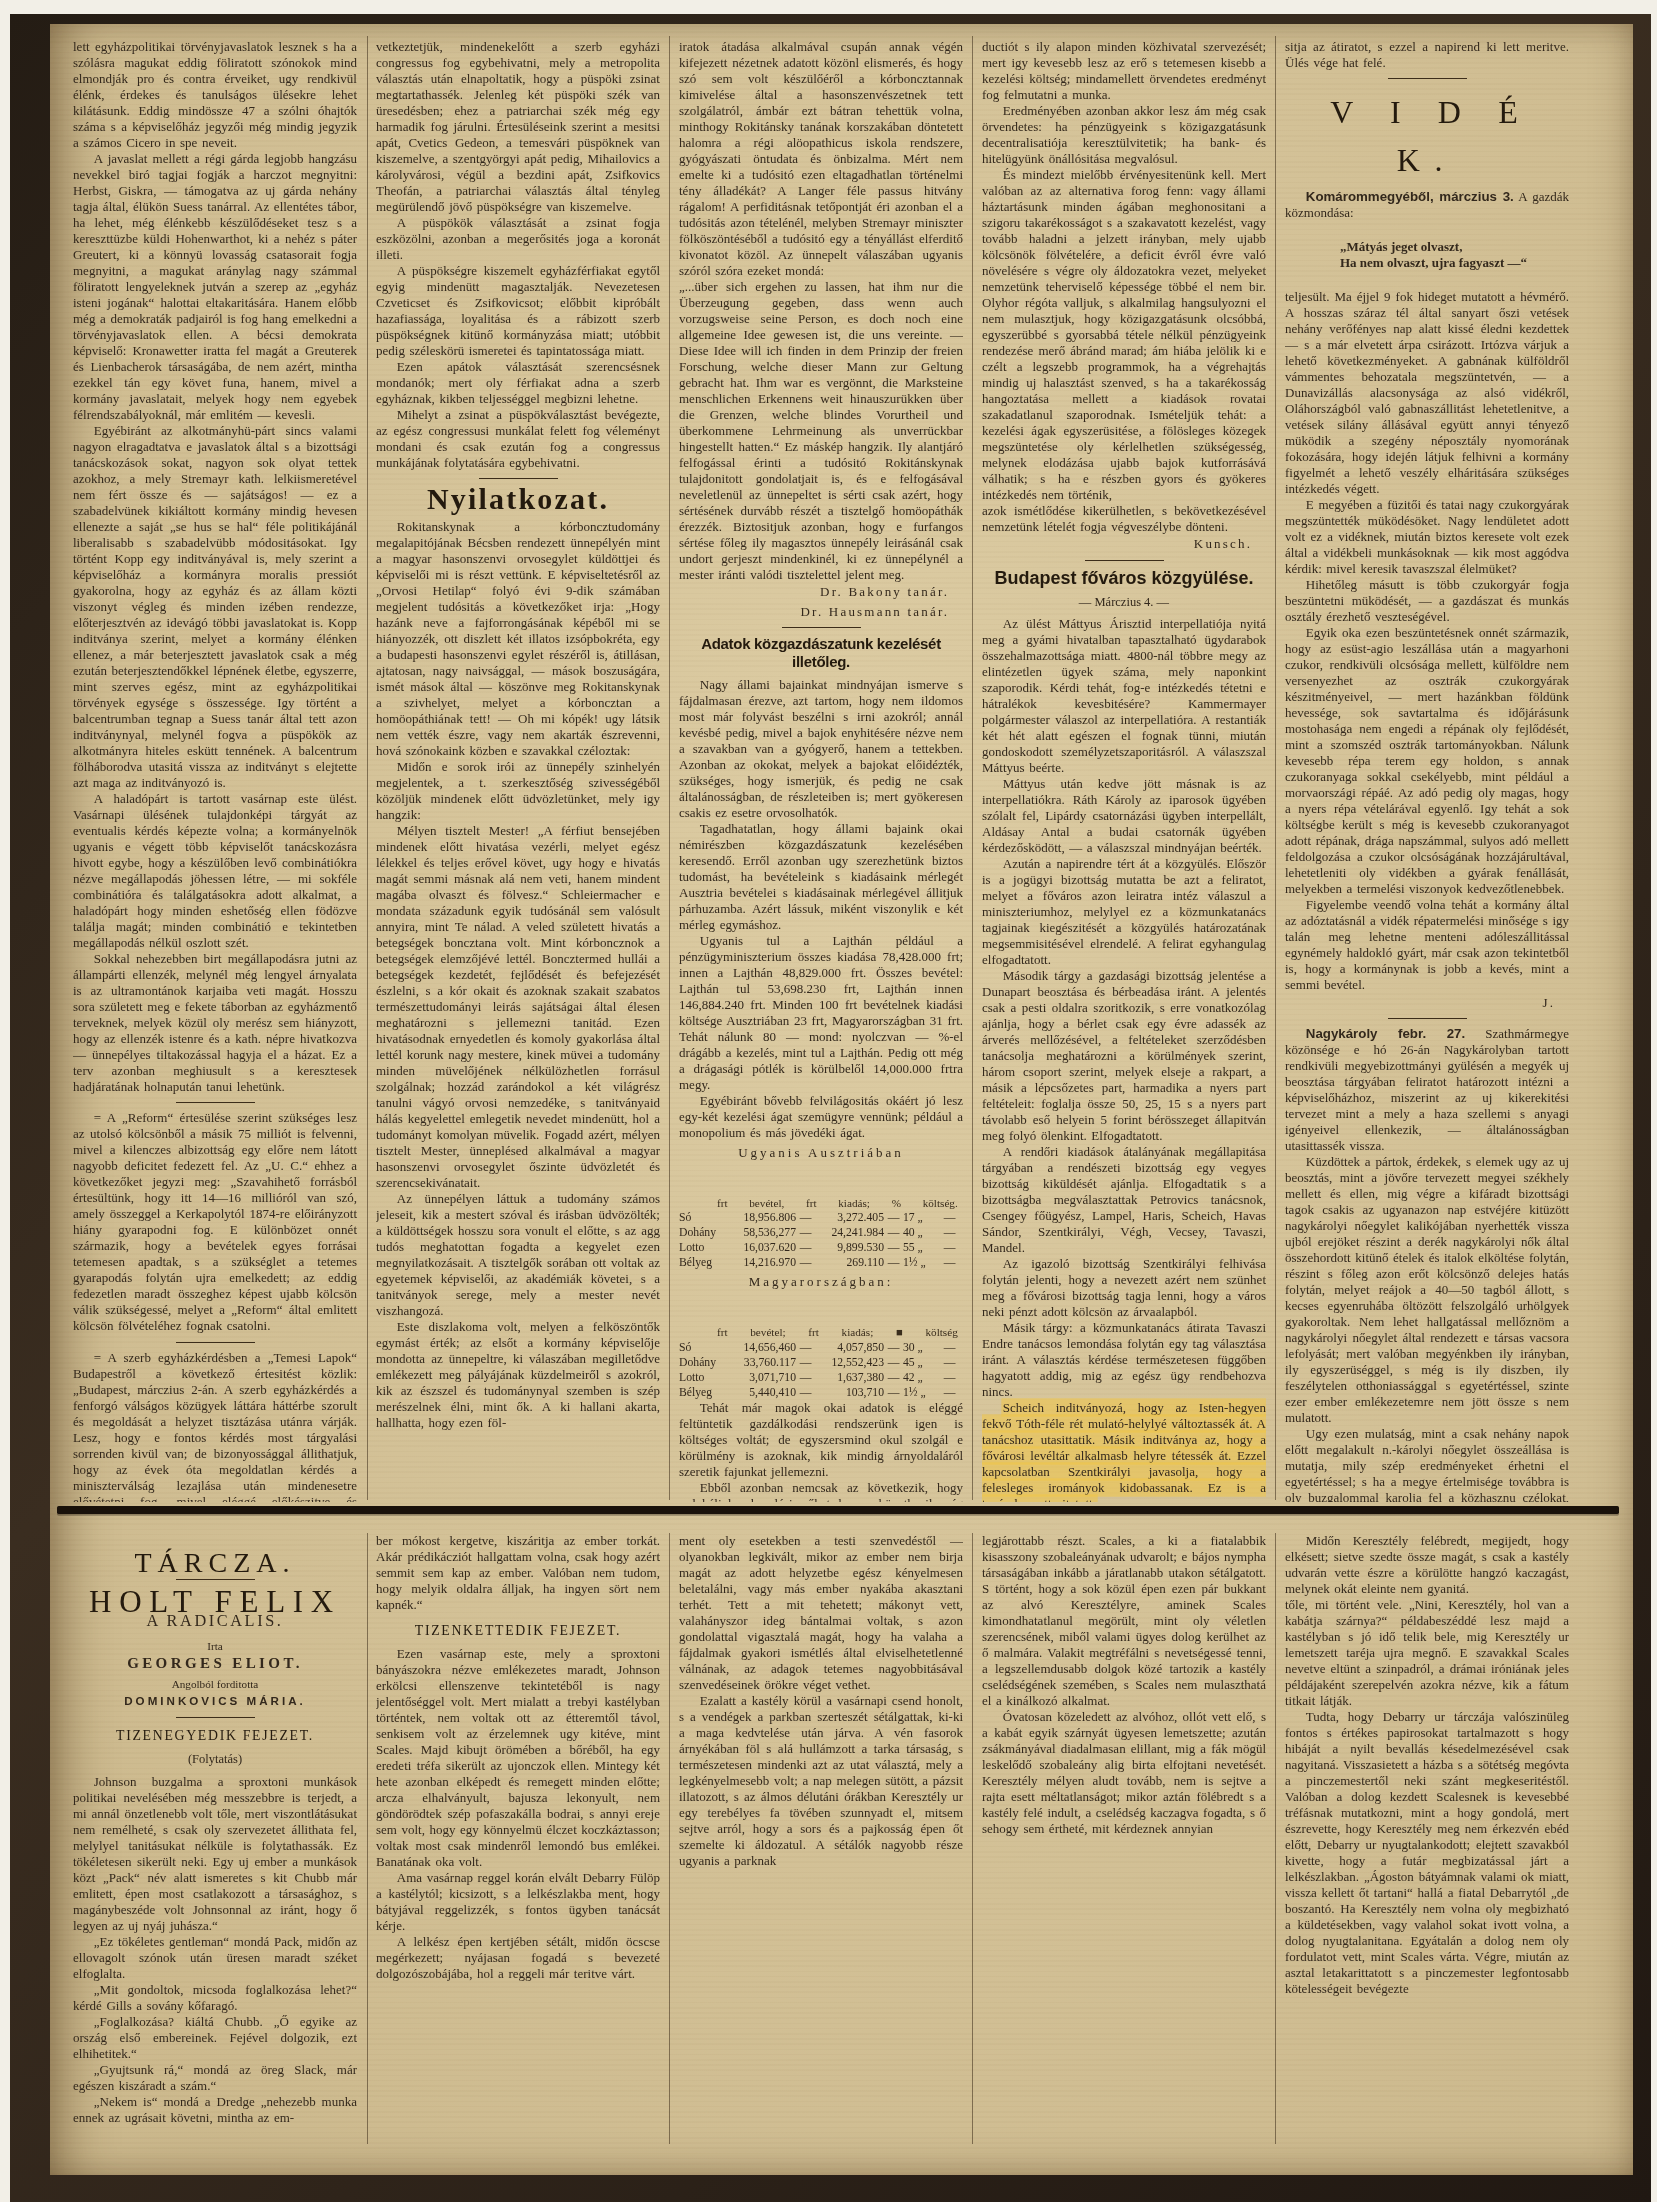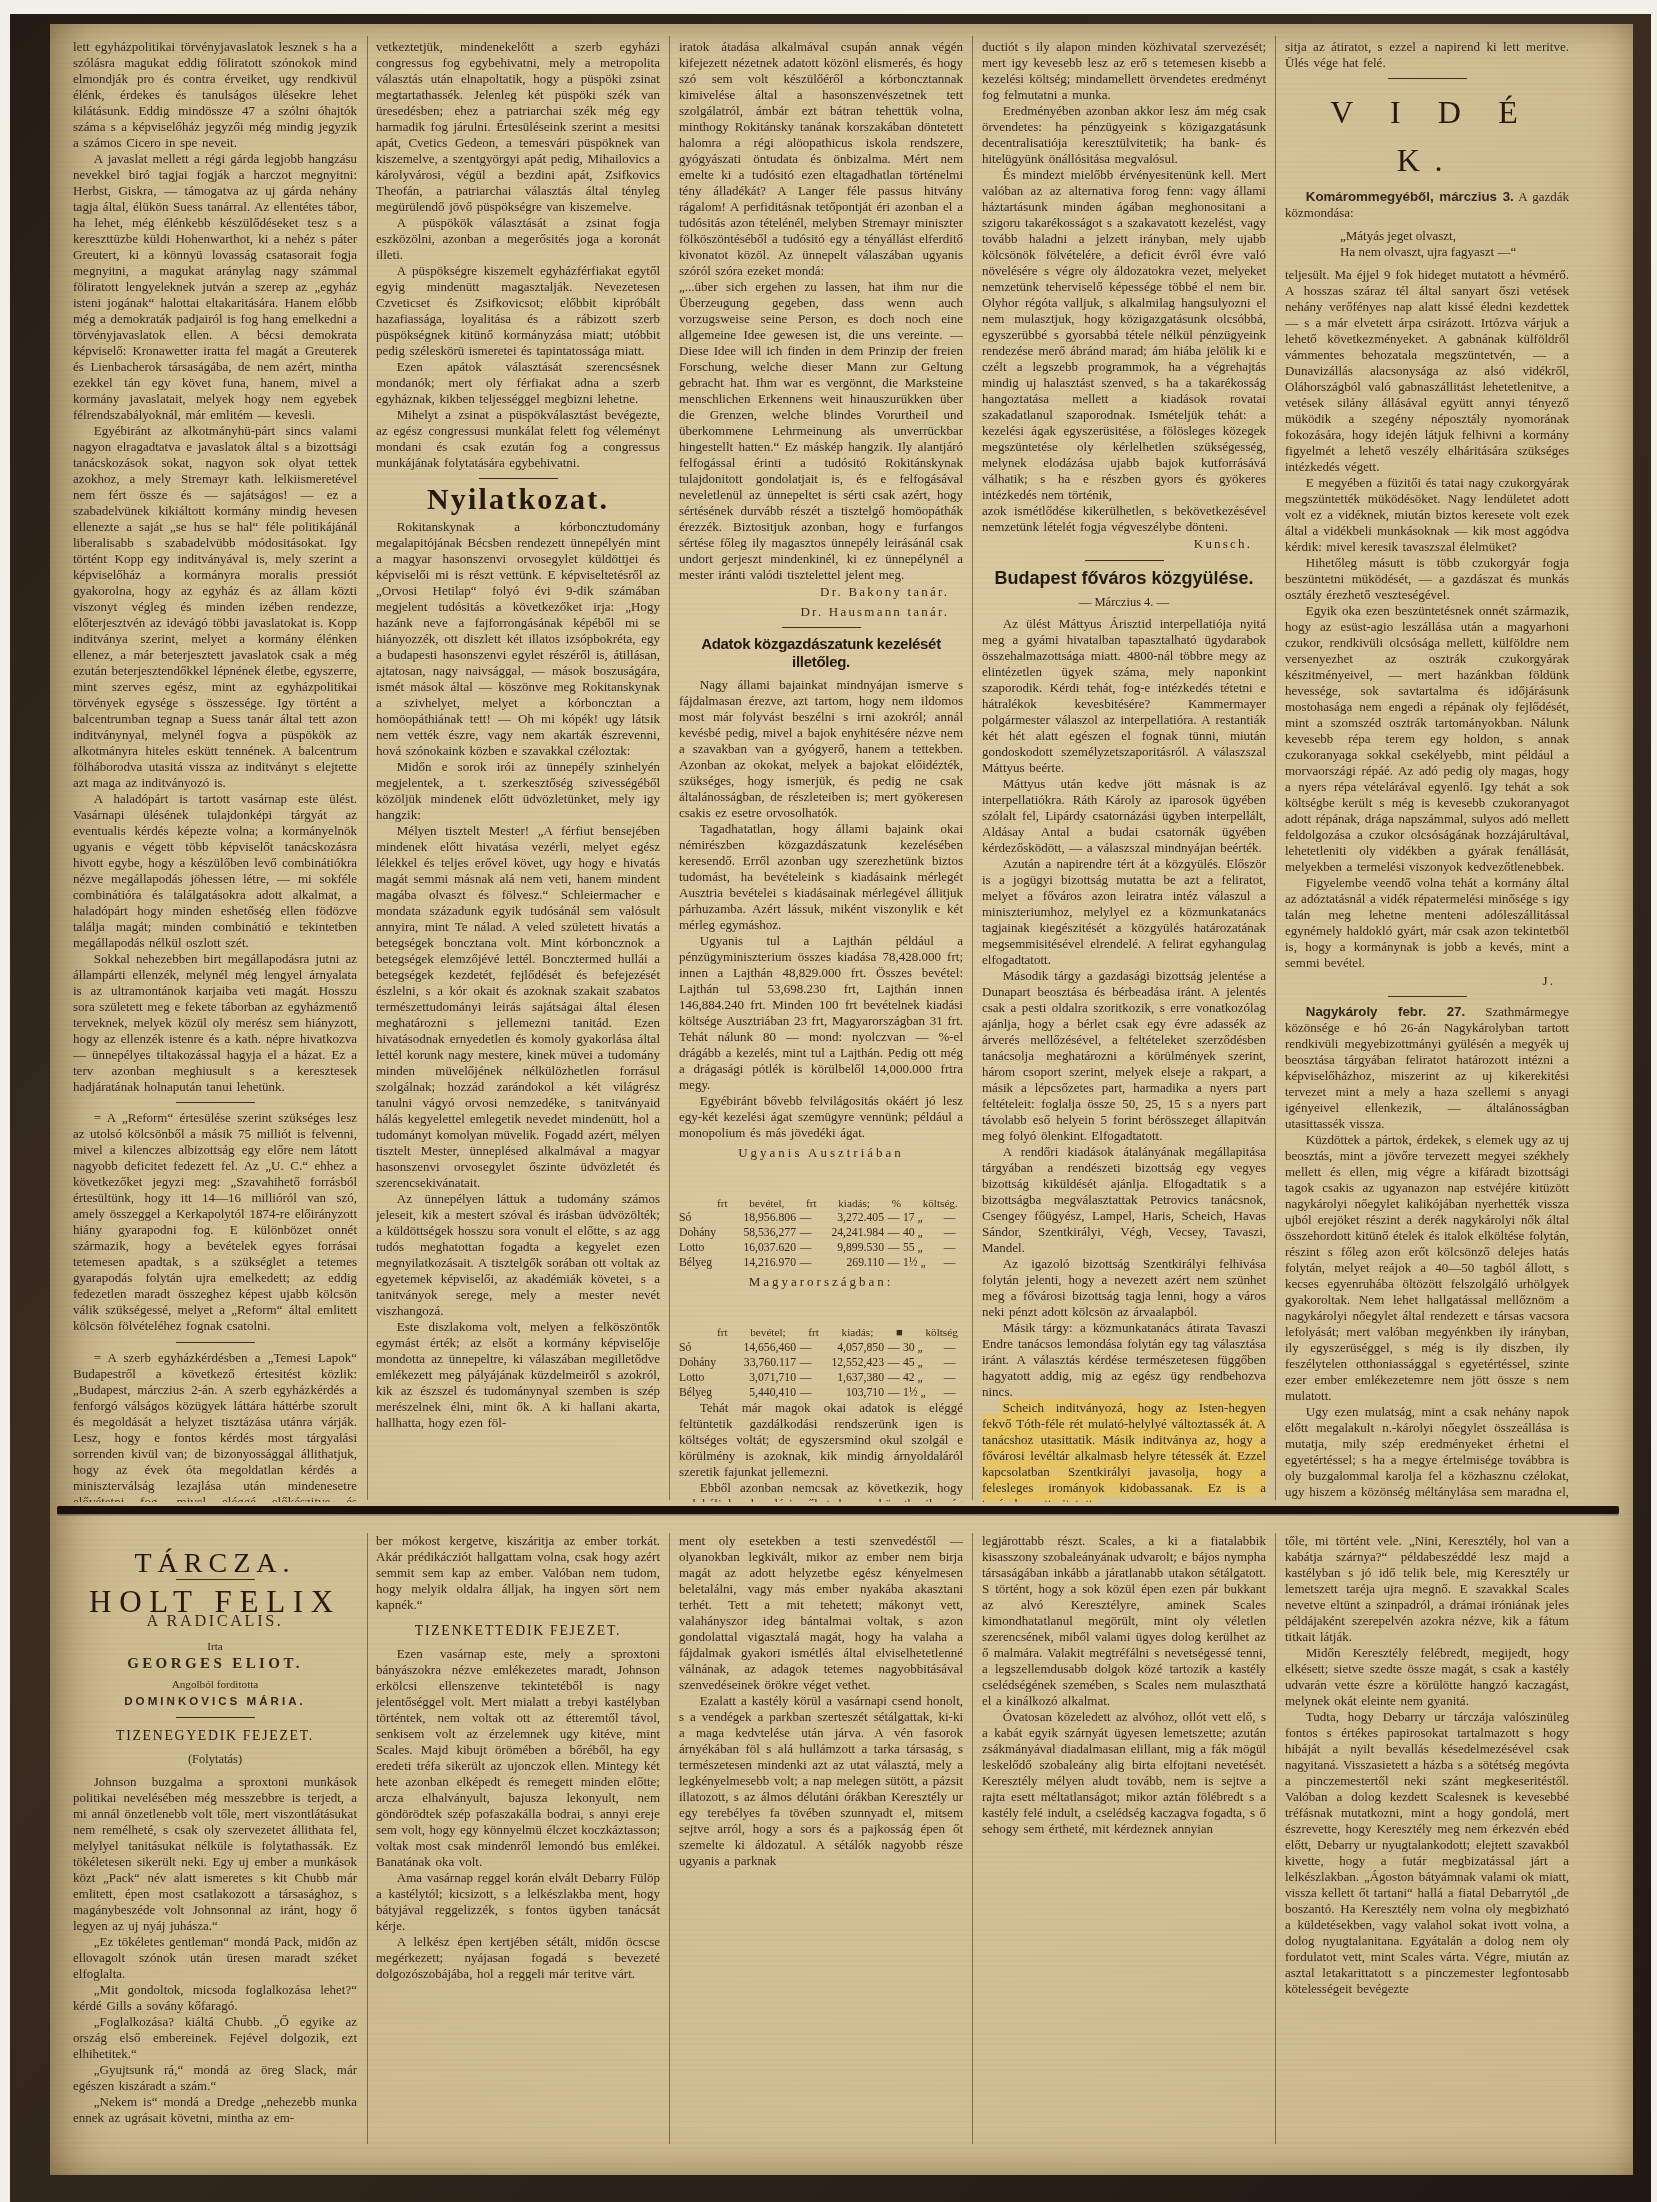--- a/index.html
+++ b/index.html
@@ -25,21 +25,21 @@
   .rule{width:79px;border:0;border-top:1.7px solid #3c2d1a;margin:7.7px auto 6.9px;}
   .h-vid{margin:8.6px 0 5.2px;text-align:center;font-size:32px;line-height:48px;letter-spacing:14.6px;font-weight:normal;color:#241a0e;text-indent:8.6px;}
   .h-serif{margin:6.9px 0 6.9px;text-align:center;font-size:30px;line-height:26px;font-weight:bold;letter-spacing:2.2px;color:#241a0e;}
   .h-sans{margin:6.9px 0 6px;text-align:center;font-family:"Liberation Sans","DejaVu Sans",sans-serif;font-weight:bold;color:#241a0e;}
   .h-sans.sz1{font-size:18px;line-height:20.6px;}
   .h-sans.sz0{font-size:15px;line-height:18px;letter-spacing:-0.3px;}
   .subdate{text-align:center;font-size:12.5px;margin:0 0 5.2px;}
   .chap{margin:10.3px 0 6.9px;text-align:center;font-size:13.8px;letter-spacing:1.7px;color:#241a0e;}
   .chapsub{text-align:center;font-size:12.5px;margin:0 0 6.9px;}
   .sig{text-align:right;padding-right:13.8px;letter-spacing:2.2px;margin:1.7px 0 3.4px;}
-  .verse{padding-left:55px;margin:7px 0;}
+  .verse{padding-left:55px;margin:18px 0;font-weight:bold;}
   .verse div{line-height:16px;}
   .tcap{text-align:center;letter-spacing:3px;margin:3.4px 0 0.9px;font-size:13px;}
   .thead{display:flex;justify-content:space-between;padding:0 5.2px 0 38px;font-size:11.2px;line-height:13.8px;color:#3a2d1c;margin-top:36px;}
   .trow{display:grid;grid-template-columns:45px 72px 19px 69px 19px 33px 1fr;font-size:11.7px;line-height:15px;}
   .trow span{white-space:nowrap;}
   .trow .num{text-align:right;}
   .trow .dash{text-align:center;}
   .hlwrap{background:rgba(242,198,66,.52);box-shadow:0 0 0 1.7px rgba(242,198,66,.52);-webkit-box-decoration-break:clone;box-decoration-break:clone;}
   .t-title{margin:22.4px 0 1.7px;text-align:center;font-size:28px;letter-spacing:6px;color:#241a0e;}
   .t-main{margin:13.8px 0 3.4px;text-align:center;font-size:31px;letter-spacing:7.7px;color:#241a0e;white-space:nowrap;}
@@ -265,20 +265,20 @@
         </div>
         <div class="col bot" style="left: 629px;">
           <p class="para ni">ment oly esetekben a testi szenvedéstől — olyanokban legkivált, mikor az ember nem birja magát az adott helyzetbe egész kényelmesen beletalálni, vagy más ember nyakába akasztani terhét. Tett a mit tehetett; mákonyt vett, valahányszor ideg bántalmai voltak, s azon gondolattal vigasztalá magát, hogy ha valaha a fájdalmak gyakori ismétlés által elviselhetetlenné válnának, az adagok tetemes nagyobbitásával szenvedéseinek örökre véget vethet.</p>
           <p class="para">Ezalatt a kastély körül a vasárnapi csend honolt, s a vendégek a parkban szerteszét sétálgattak, ki-ki a maga kedvtelése után járva. A vén fasorok árnyékában föl s alá hullámzott a tarka társaság, s természetesen mindenki azt az utat választá, mely a legkényelmesebb volt; a nap melegen sütött, a pázsit illatozott, s az álmos délutáni órákban Keresztély ur egy terebélyes fa tövében szunnyadt el, mitsem sejtve arról, hogy a sors és a pajkosság épen őt szemelte ki áldozatul. A sétálók nagyobb része ugyanis a parknak</p>
         </div>
         <div class="col bot" style="left: 932px;">
           <p class="para ni">legjárottabb részt. Scales, a ki a fiatalabbik kisasszony szobaleányának udvarolt; e bájos nympha társaságában inkább a járatlanabb utakon sétálgatott. S történt, hogy a sok közül épen ezen pár bukkant az alvó Keresztélyre, aminek Scales kimondhatatlanul megörült, mint oly véletlen szerencsének, miből valami ügyes dolog kerülhet az ő malmára. Valakit megtréfálni s nevetségessé tenni, a legszellemdusabb dolgok közé tartozik a kastély cselédségének szemében, s Scales nem mulaszthatá el a kinálkozó alkalmat.</p>
           <p class="para">Óvatosan közeledett az alvóhoz, ollót vett elő, s a kabát egyik szárnyát ügyesen lemetszette; azután zsákmányával diadalmasan elillant, mig a fák mögül leskelődő szobaleány alig birta elfojtani nevetését. Keresztély mélyen aludt tovább, nem is sejtve a rajta esett méltatlanságot; mikor aztán fölébredt s a kastély felé indult, a cselédség kaczagva fogadta, s ő sehogy sem értheté, mit kérdeznek annyian</p>
         </div>
         <div class="col bot" style="left: 1235px;">
+          <p class="para">Midőn Keresztély felébredt, megijedt, hogy elkésett; sietve szedte össze magát, s csak a kastély udvarán vette észre a körülötte hangzó kaczagást, melynek okát eleinte nem gyanitá.</p>
           <p class="para ni">tőle, mi történt vele. „Nini, Keresztély, hol van a kabátja szárnya?“ példabeszéddé lesz majd a kastélyban s jó idő telik bele, mig Keresztély ur lemetszett taréja ujra megnő. E szavakkal Scales nevetve eltünt a szinpadról, a drámai iróniának jeles példájaként szerepelvén azokra nézve, kik a fátum titkait látják.</p>
-          <p class="para">Midőn Keresztély felébredt, megijedt, hogy elkésett; sietve szedte össze magát, s csak a kastély udvarán vette észre a körülötte hangzó kaczagást, melynek okát eleinte nem gyanitá.</p>
           <p class="para">Tudta, hogy Debarry ur tárczája valószinüleg fontos s értékes papirosokat tartalmazott s hogy hibáját a nyilt bevallás késedelmezésével csak nagyitaná. Visszasietett a házba s a sötétség megóvta a pinczemestertől neki szánt megkeseritéstől. Valóban a dolog kezdett Scalesnek is kevesebbé tréfásnak mutatkozni, mint a hogy gondolá, mert észrevette, hogy Keresztély meg nem érkezvén ebéd előtt, Debarry ur nyugtalankodott; elejtett szavakból kivette, hogy a futár megbizatással járt a lelkészlakban. „Ágoston bátyámnak valami ok miatt, vissza kellett őt tartani“ hallá a fiatal Debarrytól „de boszantó. Ha Keresztély nem volna oly megbizható a küldetésekben, vagy valahol sokat ivott volna, a dolog nyugtalanitana. Egyátalán a dolog nem oly fordulatot vett, mint Scales várta. Végre, miután az asztal letakarittatott s a pinczemester legfontosabb kötelességeit bevégezte</p>
         </div>
       </div>
   </div>
 </div>
 
 
 </body></html>

